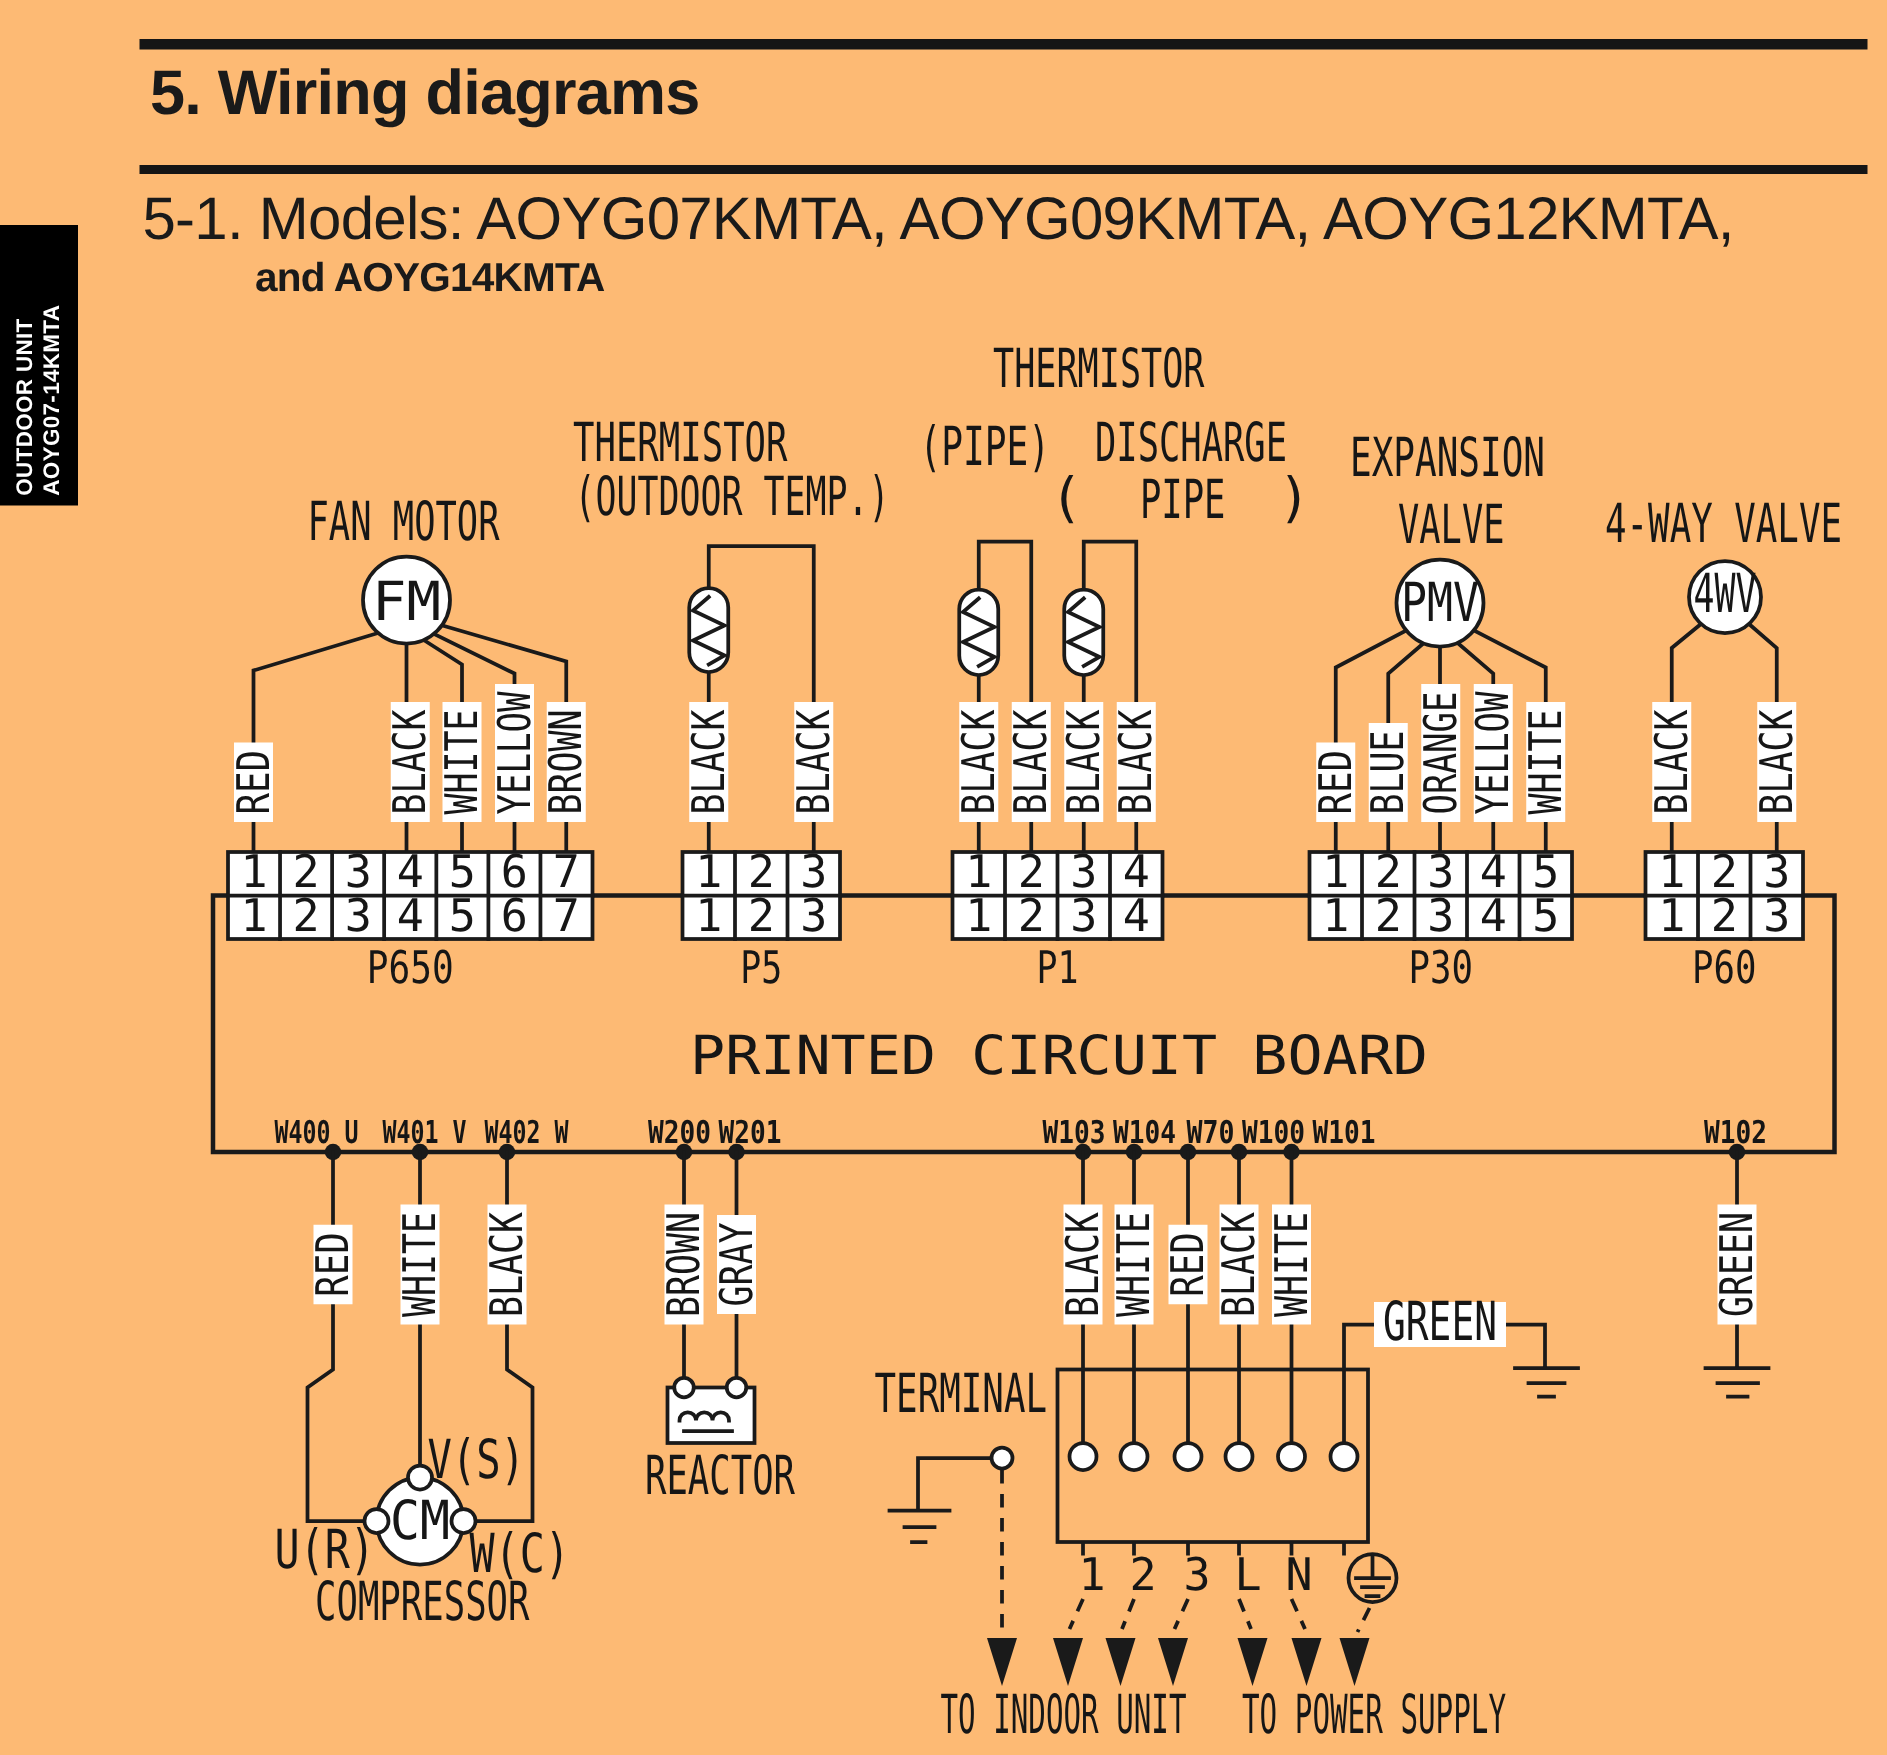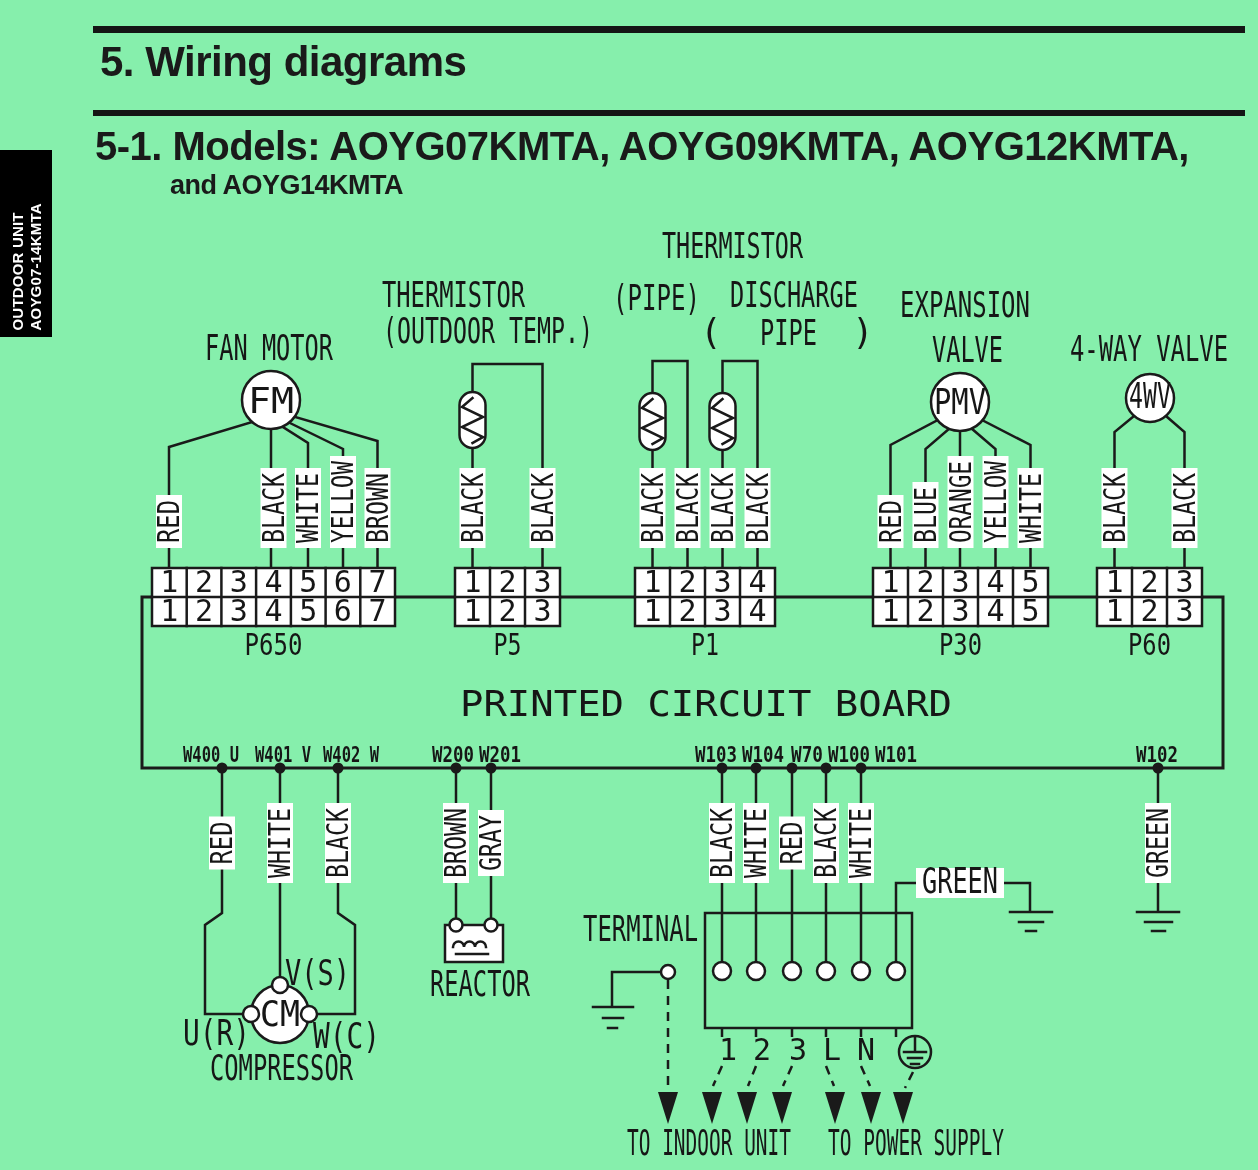--- a/index.html
+++ b/index.html
@@ -1,20 +1,20 @@
 <!DOCTYPE html>
 <html><head>
 <meta charset="utf-8">
 <style>
   html,body{margin:0;padding:0;background:#fff;}
-  #page{position:relative;width:1258px;height:1170px;background:#86efac;overflow:hidden;
+  #page{position:relative;width:1258px;height:1170px;background:#fdba74;overflow:hidden;
         font-family:"Liberation Sans",sans-serif;color:#111;}
   .rule{position:absolute;background:#151515;}
   #title{position:absolute;left:100px;top:38px;font-size:42px;font-weight:bold;letter-spacing:-0.5px;color:#1a1a1a;}
-  #subtitle1{position:absolute;left:95px;top:124px;font-size:40px;font-weight:bold;letter-spacing:-0.5px;color:#1a1a1a;}
+  #subtitle1{position:absolute;left:95px;top:124px;font-size:40px;font-weight:normal;letter-spacing:-0.5px;color:#1a1a1a;}
   #subtitle2{position:absolute;left:170px;top:170px;font-size:27px;font-weight:bold;letter-spacing:-0.5px;color:#1a1a1a;}
   #sidebar{position:absolute;left:0;top:150px;width:52px;height:187px;background:#000;}
   #sidebar .rot{position:absolute;left:-67px;top:67px;width:187px;height:52px;
         transform:rotate(-90deg);color:#fff;font-weight:bold;font-size:15px;line-height:18px;
         display:flex;flex-direction:column;justify-content:center;padding-left:6px;box-sizing:border-box;
         letter-spacing:0.2px;white-space:nowrap;}
   svg{position:absolute;left:0;top:0;}
   .ln{stroke:#1a1a1a;stroke-width:2.5;fill:none;stroke-linecap:square;}
   .lnthick{stroke:#1a1a1a;stroke-width:3;fill:none;}
   .dash{stroke:#1a1a1a;stroke-width:2.5;fill:none;stroke-dasharray:9 7;}

